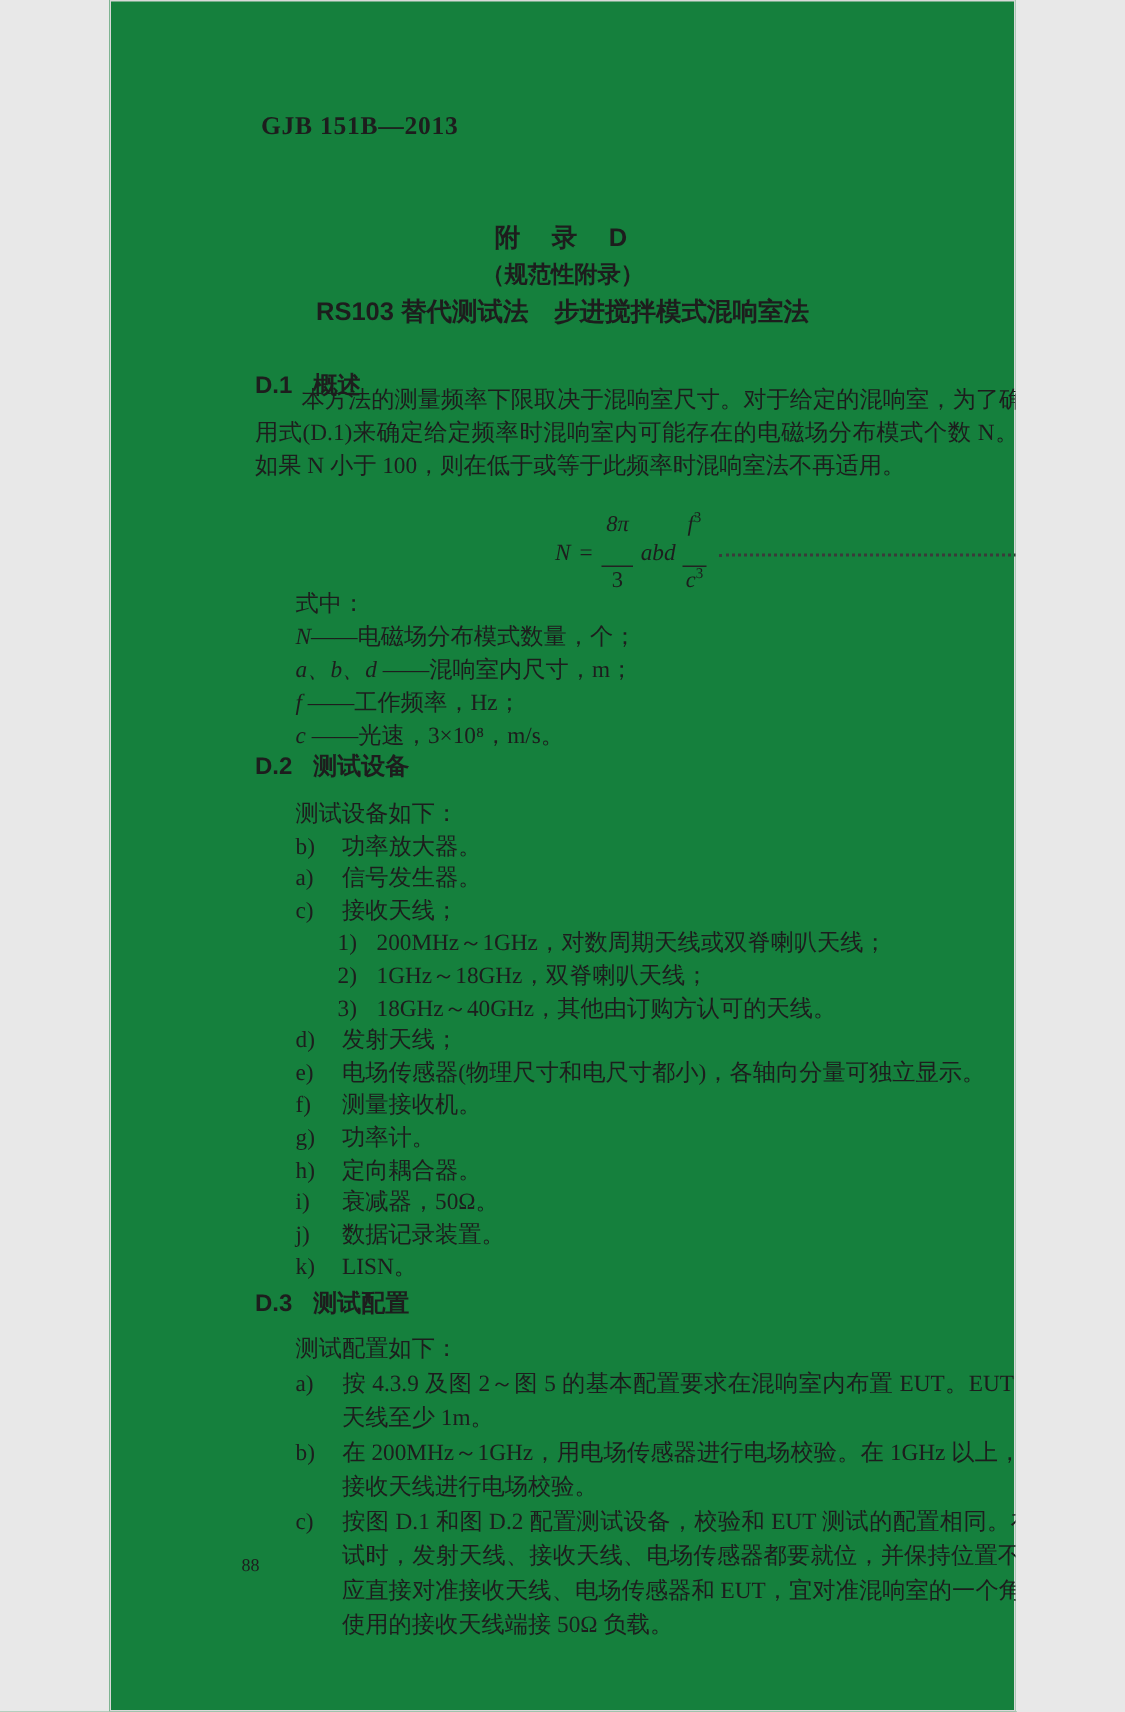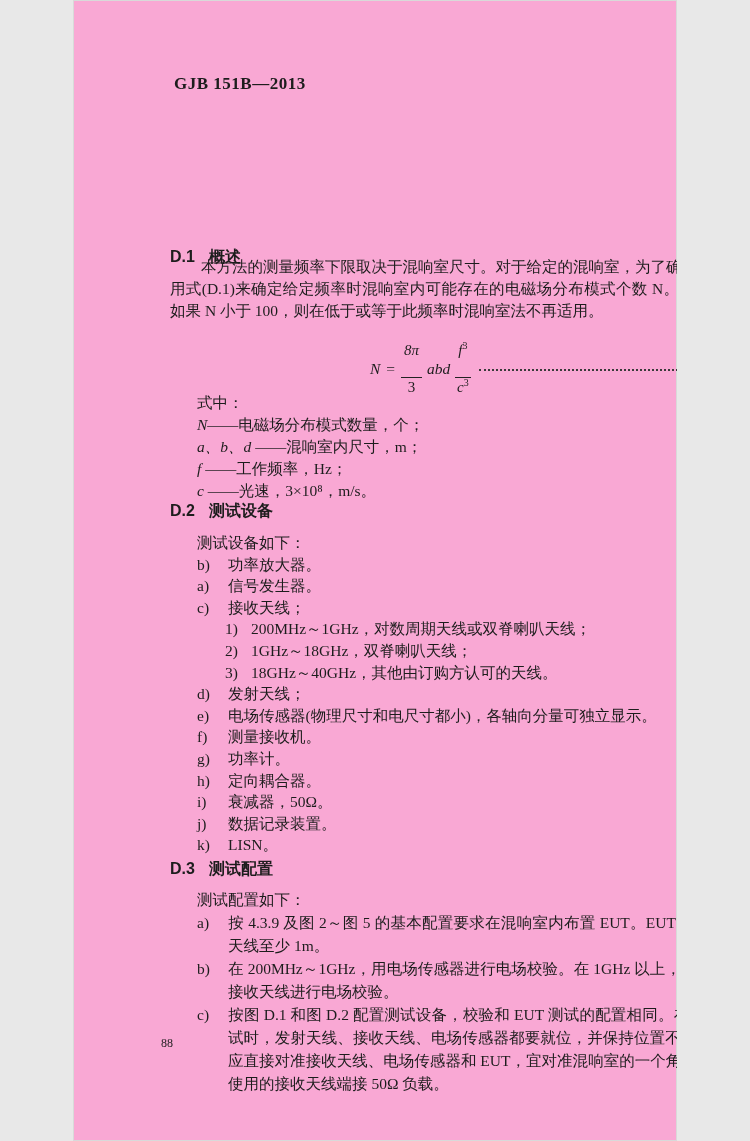--- a/index.html
+++ b/index.html
@@ -1,21 +1,21 @@
 <!DOCTYPE html>
 <html><head>
 <meta charset="utf-8">
 <style>
   * { margin:0; padding:0; box-sizing:border-box; }
   html,body { background:#e8e8e8; }
   .page {
     position:relative;
     width:604px; height:1141px;
     margin:0 auto;
-    background:#f9a8d4;
+    background:#15803d;
     color:#1d1d1d;
     font-family:"Liberation Serif","DejaVu Serif",serif;
     font-size:15.5px;
     overflow:hidden;
     box-shadow:inset 0 0 0 1px #d9d9d9;
   }
   .hd-sans { font-family:"Liberation Sans","DejaVu Sans",sans-serif; font-weight:bold; }
 
   .doc-number { position:absolute; left:101px; top:74px; font-size:17px; font-weight:bold; letter-spacing:.5px; }
 
@@ -55,20 +55,25 @@
 
   .page-number { position:absolute; left:88px; top:1036px; font-size:12px; }
 </style>
 </head>
 <body>
 
 <div class="page">
 
   <div class="doc-number">GJB 151B—2013</div>
 
+  <div class="title-block hd-sans">
+    <div class="title-line1">附　录　D</div>
+    <div class="title-line2">（规范性附录）</div>
+    <div class="title-line3">RS103 替代测试法　步进搅拌模式混响室法</div>
+  </div>
 
   <div class="sec-heading hd-sans" style="top:247px;">
     <span class="num">D.1</span><span>概述</span>
   </div>
 
   <div class="body-block" style="top:256px;">
     <p>本方法的测量频率下限取决于混响室尺寸。对于给定的混响室，为了确定其频率下限，用式(D.1)来确定给定频率时混响室内可能存在的电磁场分布模式个数 N。在给定频率上，如果 N 小于 100，则在低于或等于此频率时混响室法不再适用。</p>
   </div>
 
   <div class="formula-row">

